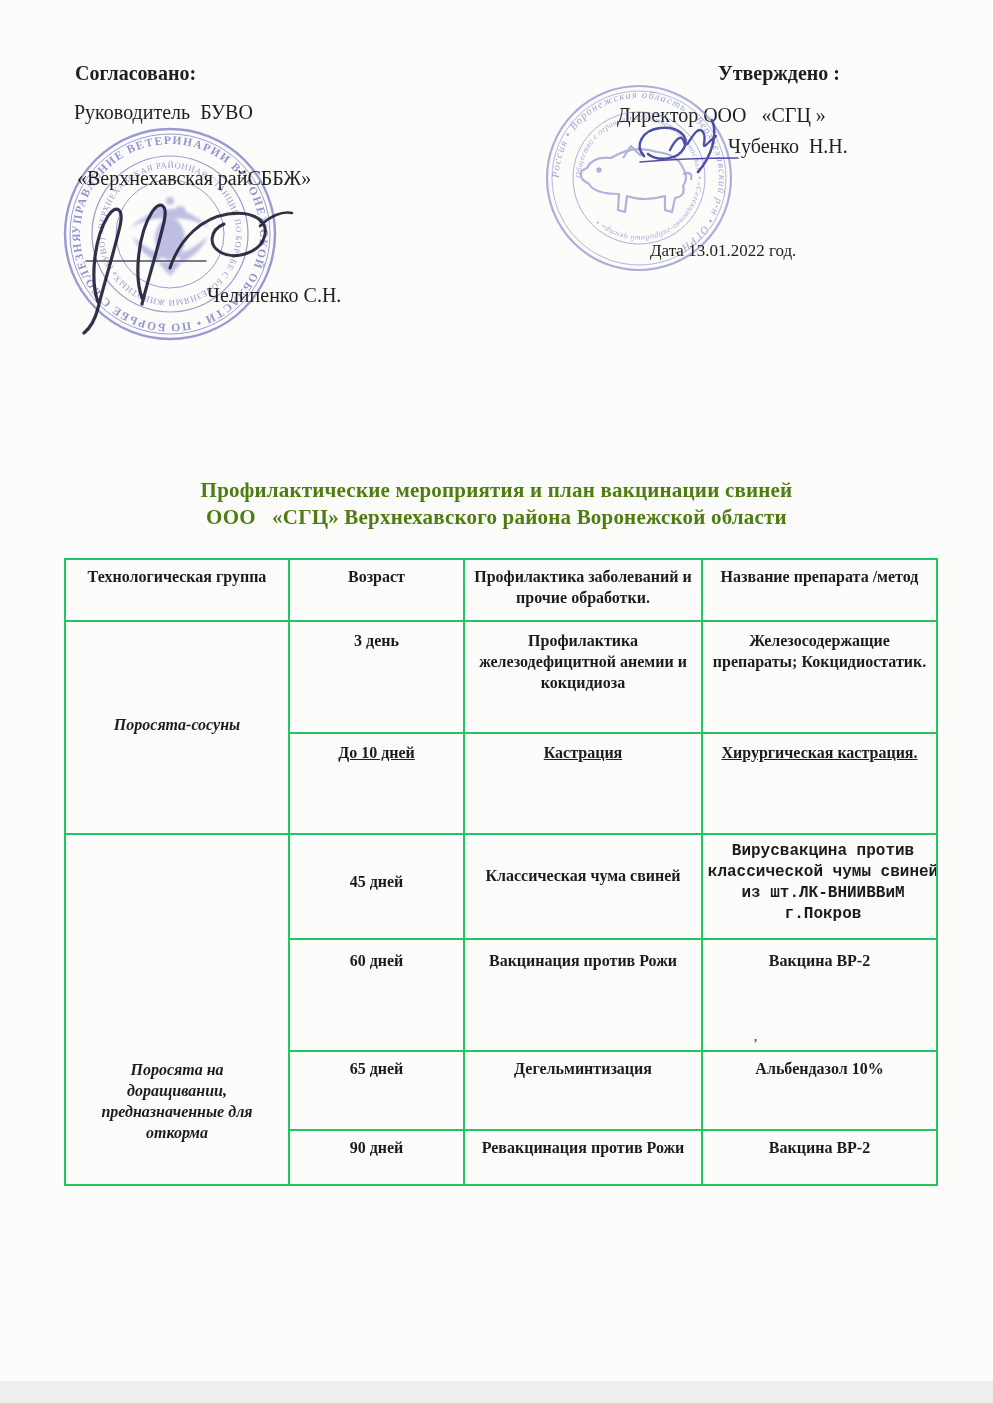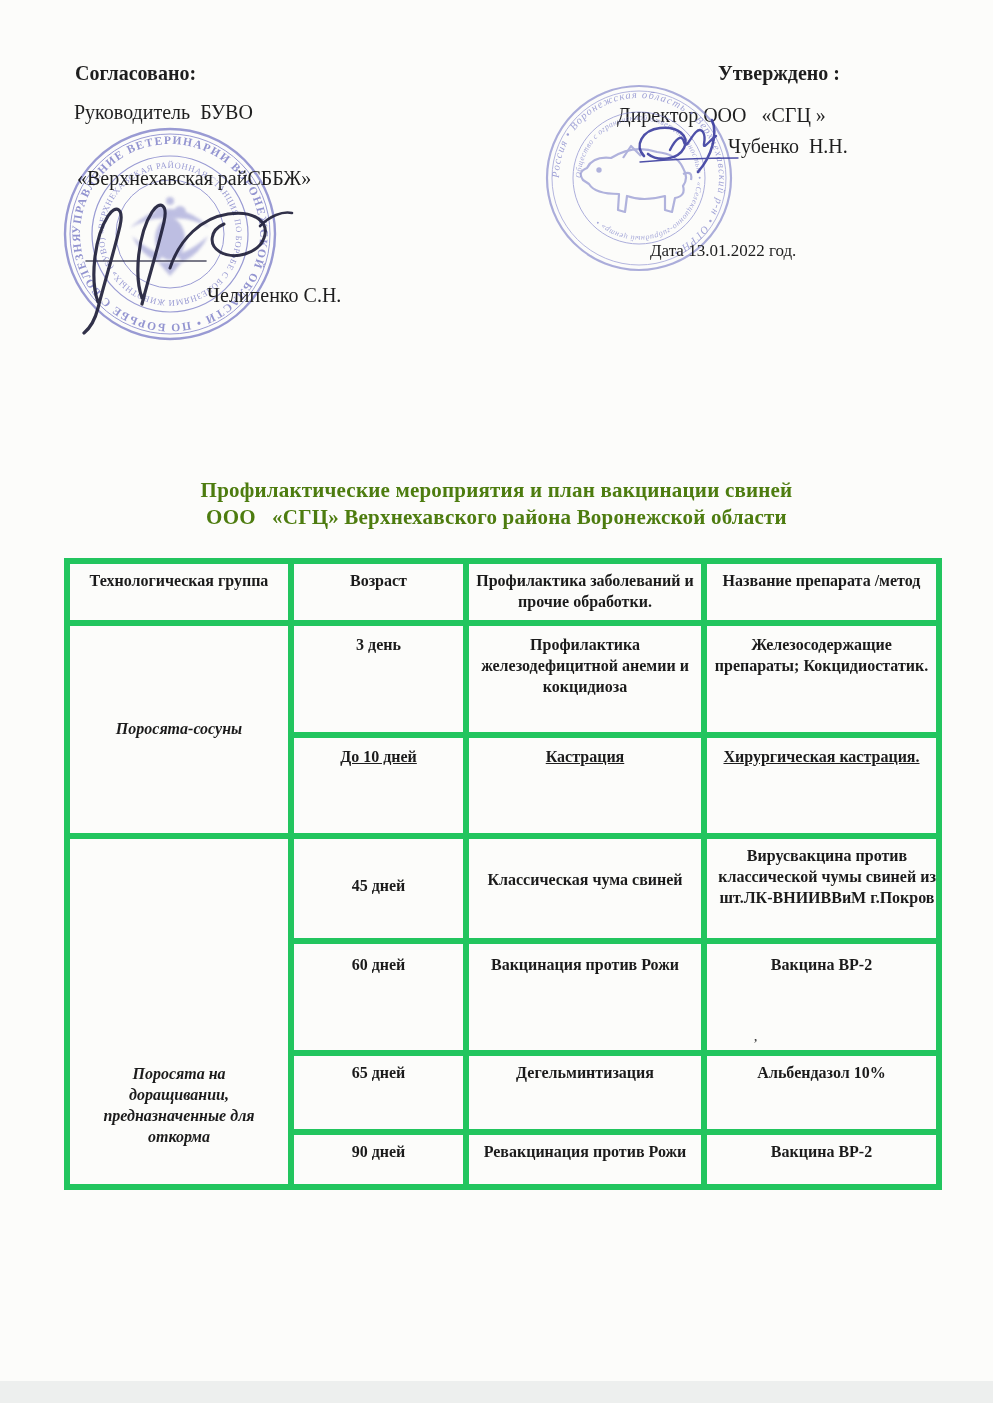--- a/index.html
+++ b/index.html
@@ -15,40 +15,40 @@
   .h20{font-size:20px;line-height:22px;}
   .h21{font-size:17px;line-height:23px;}
   
   .doc-title{left:0;top:477px;width:993px;text-align:center;
     font-size:21px;font-weight:bold;line-height:27px;letter-spacing:.2px;color:#4d7c0f;}
   
   .stamp{opacity:.85;filter:blur(.4px);}
   
   table.plan{border-collapse:collapse;table-layout:fixed;width:872px;}
   table.plan td,table.plan th{
-    border:6px solid #22c55e;vertical-align:top;text-align:center;
+    border:2px solid #22c55e;vertical-align:top;text-align:center;
     font-size:16px;font-weight:bold;line-height:21px;color:#1b1b1b;
     padding:0 4px;overflow:hidden;
   }
   tr.rh {height:62px;}
   tr.r1 {height:112px;}
   tr.r2 {height:101px;text-decoration:underline;}
   tr.r3 {height:105px;}
   tr.r4 {height:112px;margin-left:44px;}
   tr.r5 {height:79px;}
   tr.r6 {height:55px;}
   .pt6{padding-top:6px!important;}
   .pt8{padding-top:8px!important;}
   .pt10{padding-top:10px!important;}
   .pt30{padding-top:30px!important;}
   .pt36{padding-top:36px!important;}
   .grp1{padding-top:92px!important;}
   .grp2{padding-top:224px!important;}
   .grp-inner{width:190px;margin:0 auto;font-style:italic;}
-  .drug3{width:232px;margin:0 auto;}
+  .drug3{width:232px;margin:0 auto;font-family:Liberation Mono, monospace;}
   .bottom-strip{left:0;top:1381px;width:993px;height:22px;background:#edefee;}
   .stray{font-size:15px;color:#333;}
 </style>
 </head>
 <body>
 
 <div class="page">
 
   <div class="abs h20 b" style="left:75px;top:62px;">Согласовано:</div>
   <div class="abs h20 keep-sp" style="left:74px;top:101px;">Руководитель  БУВО</div>

